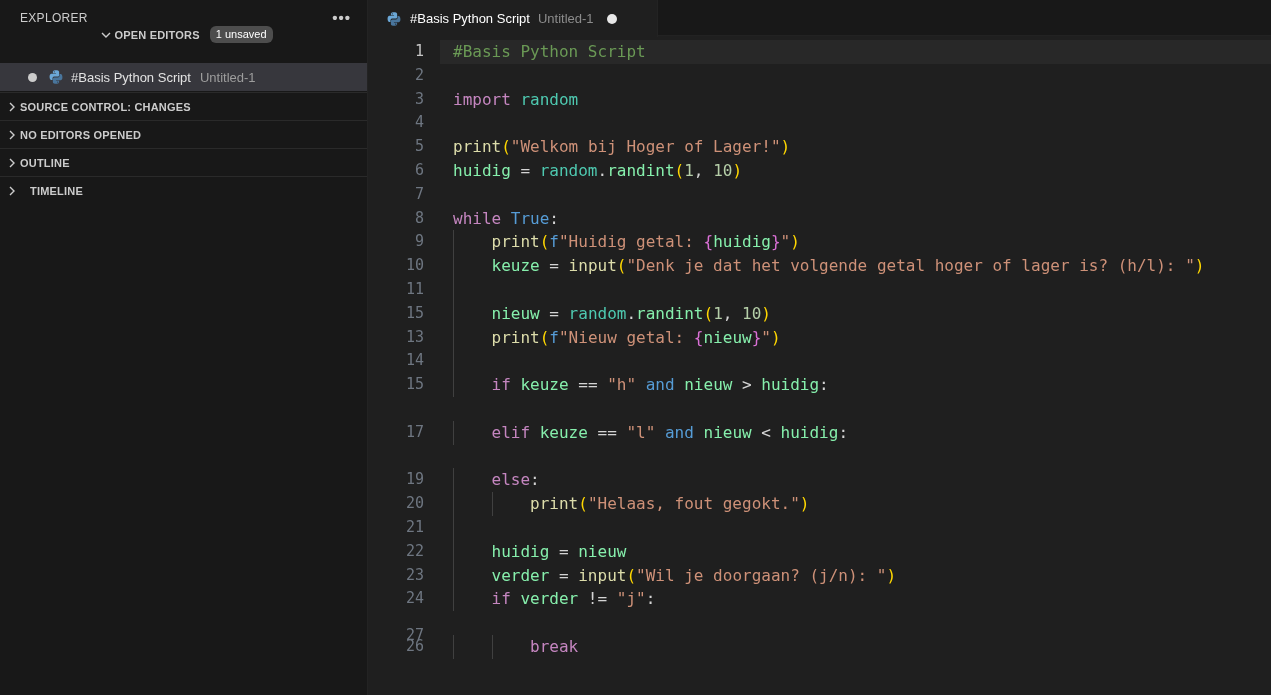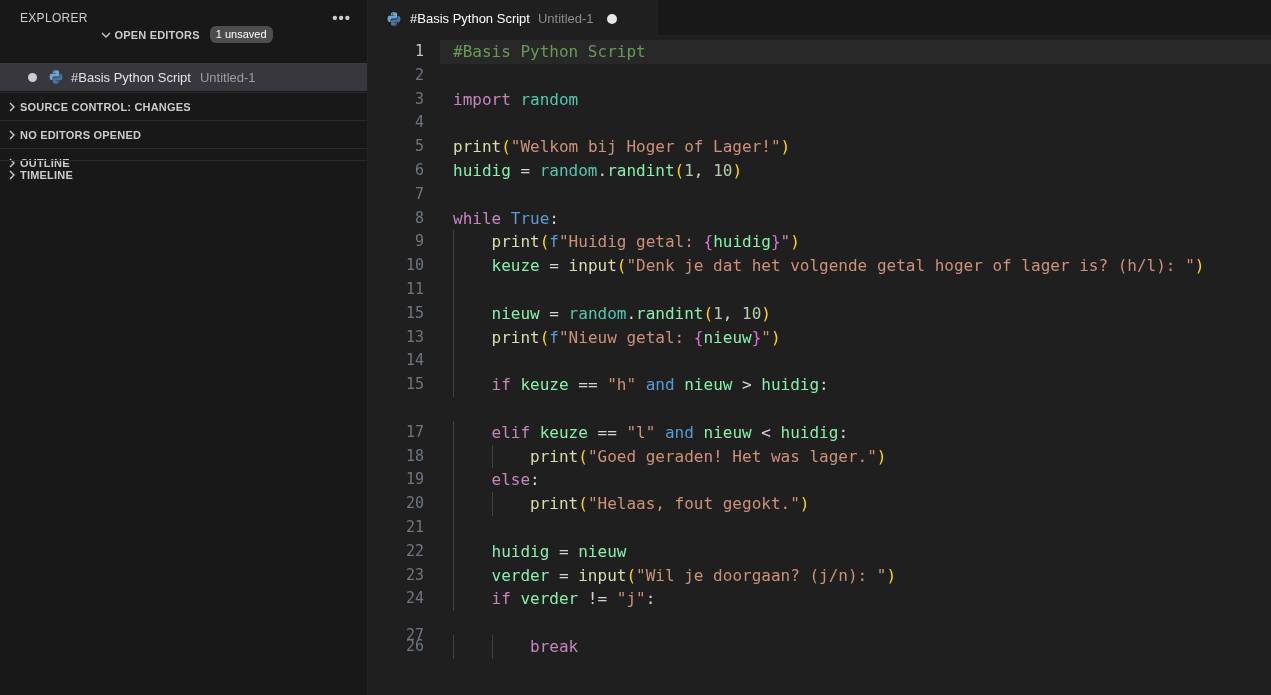--- a/index.html
+++ b/index.html
@@ -24,21 +24,21 @@
 
   .open-editors-header { top:22px;justify-content:center; }
 
   .file-row { position:absolute; top:63px; left:0; right:0; height:28px;
               background:var(--row-sel); display:flex; align-items:center; cursor:pointer; }
   .dirty-dot-side { width:9px; height:9px; border-radius:50%; background:#cccccc; margin:0 11px 0 28px; flex:0 0 9px; }
   .file-title { font-size:13px; color:#e3e3e3; margin-left:7px; white-space:nowrap; }
   .file-detail { font-size:13px; color:#9d9d9d; margin-left:9px; white-space:nowrap; }
 
   .collapsed-section { border-top:1px solid #2a2a2a; height:28px; }
-  .cs0 { top:92px; } .cs1 { top:120px; } .cs2 { top:148px; } .cs3 { top:160px; }
+  .cs0 { top:92px; } .cs1 { top:120px; } .cs2 { top:148px; } .cs3 { top:176px;gap:10px; }
 
   
   .editor { position:absolute; left:368px; top:0; right:0; bottom:0; background:var(--editor-bg); }
   .tabbar { position:absolute; top:0; left:0; right:0; height:36px; background:var(--panel-bg);
             border-bottom:1px solid #222222; }
   .tab { position:absolute; top:0; left:0; width:290px; height:37px; background:var(--editor-bg);
          border-right:1px solid #232323; display:flex; align-items:center; padding-left:18px; cursor:pointer; }
   .tab-title { font-size:13px; color:#ffffff; margin-left:8px; white-space:nowrap; }
   .tab-detail { font-size:13px; color:#8c8c8c; margin-left:8px; white-space:nowrap; }
   .dirty-dot-tab { width:10px; height:10px; border-radius:50%; background:#e8e8e8; margin-left:13px; flex:0 0 10px; cursor:pointer; }
@@ -199,26 +199,20 @@
       <div class="code-row" style="top: 336.2px;">
         <span class="ln">15</span>
         <span class="guide" style="left: 85px;"></span>
         <span class="code-text"><span class="tok-plain">    </span><span class="tok-keyword">if</span><span class="tok-plain"> </span><span class="tok-variable">keuze</span><span class="tok-plain"> == </span><span class="tok-string">"h"</span><span class="tok-plain"> </span><span class="tok-blue">and</span><span class="tok-plain"> </span><span class="tok-variable">nieuw</span><span class="tok-plain"> &gt; </span><span class="tok-variable">huidig</span><span class="tok-plain">:</span></span>
       </div>
       <div class="code-row" style="top: 383.8px;">
         <span class="ln">17</span>
         <span class="guide" style="left: 85px;"></span>
         <span class="code-text"><span class="tok-plain">    </span><span class="tok-keyword">elif</span><span class="tok-plain"> </span><span class="tok-variable">keuze</span><span class="tok-plain"> == </span><span class="tok-string">"l"</span><span class="tok-plain"> </span><span class="tok-blue">and</span><span class="tok-plain"> </span><span class="tok-variable">nieuw</span><span class="tok-plain"> &lt; </span><span class="tok-variable">huidig</span><span class="tok-plain">:</span></span>
       </div>
-      <div class="code-row" style="top: 407.6px;">
-        <span class="ln">18</span>
-        <span class="guide" style="left: 85px;"></span>
-        <span class="guide" style="left: 123.532px;"></span>
-        <span class="code-text"><span class="tok-plain">        </span><span class="tok-builtin">print</span><span class="tok-bracket1">(</span><span class="tok-string">"Goed geraden! Het was lager."</span><span class="tok-bracket1">)</span></span>
-      </div>
       <div class="code-row" style="top: 431.4px;">
         <span class="ln">19</span>
         <span class="guide" style="left: 85px;"></span>
         <span class="code-text"><span class="tok-plain">    </span><span class="tok-keyword">else</span><span class="tok-plain">:</span></span>
       </div>
       <div class="code-row" style="top: 455.2px;">
         <span class="ln">20</span>
         <span class="guide" style="left: 85px;"></span>
         <span class="guide" style="left: 123.532px;"></span>
         <span class="code-text"><span class="tok-plain">        </span><span class="tok-builtin">print</span><span class="tok-bracket1">(</span><span class="tok-string">"Helaas, fout gegokt."</span><span class="tok-bracket1">)</span></span>

